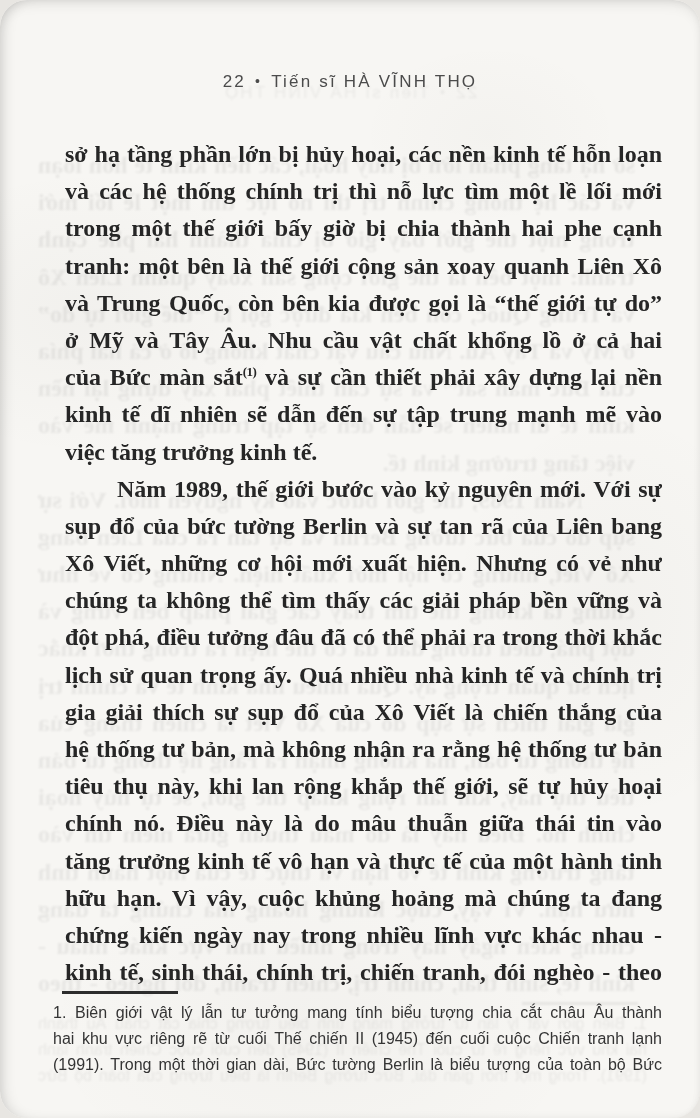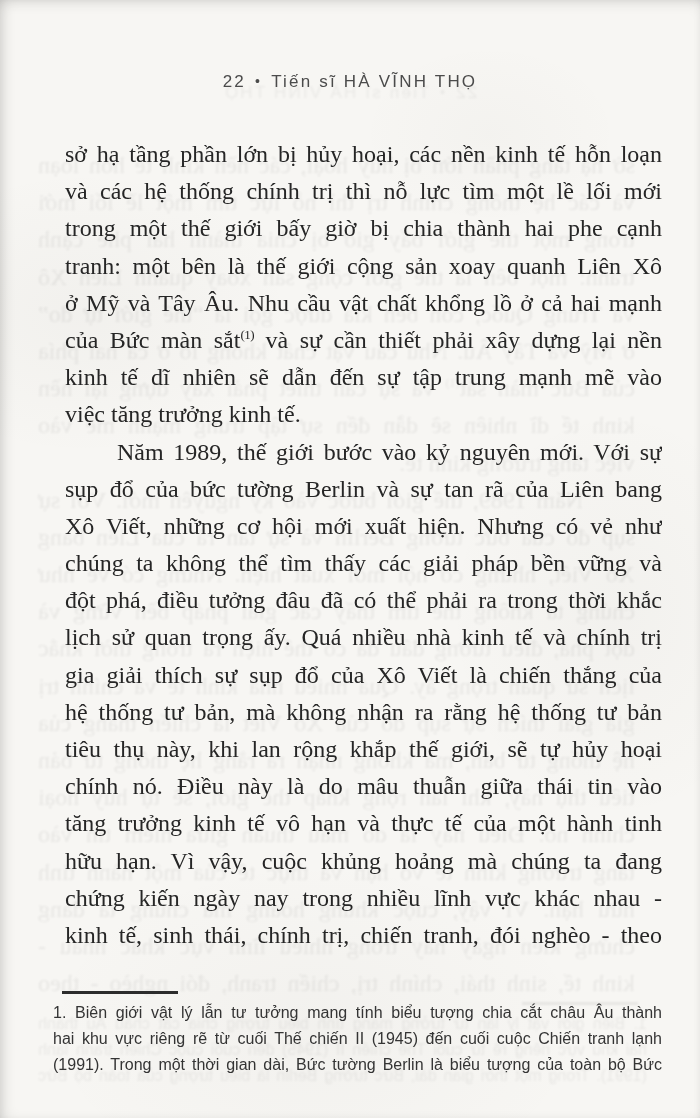--- a/index.html
+++ b/index.html
@@ -16,20 +16,21 @@
     background-image:
       radial-gradient(ellipse 320px 220px at 12% 28%, rgba(90,85,75,0.035), transparent 65%),
       radial-gradient(ellipse 260px 320px at 88% 55%, rgba(90,85,75,0.03), transparent 65%),
       radial-gradient(ellipse 420px 260px at 45% 92%, rgba(90,85,75,0.03), transparent 65%),
       radial-gradient(ellipse 200px 140px at 70% 12%, rgba(90,85,75,0.025), transparent 65%);
     box-shadow:
       inset 8px 0 16px -8px rgba(0,0,0,0.20),
       inset 0 8px 16px -8px rgba(0,0,0,0.14),
       inset -4px 0 10px -6px rgba(0,0,0,0.08);
     overflow: hidden;
+    border-radius: 27px;
   }
 
   
   #ghost-layer {
     position: absolute;
     inset: 0;
     z-index: 0;
     transform: scaleX(-1) translateY(11px);
     opacity: 0.075;
     filter: blur(1.3px);
@@ -69,20 +70,21 @@
     font-family: "Liberation Serif", "DejaVu Serif", serif;
     font-size: 24px;
     color: #262626;
   }
   .bline {
     height: 37.2px;
     line-height: 37.2px;
     overflow: hidden;
     text-align: justify;
     text-align-last: justify;
+    font-weight: bold;
   }
   .bline.noj {
     text-align: center;
     text-align-last: left;
   }
   .bline.indent {
     text-indent: 52px;
   }
   .bline sup {
     font-size: 13px;
@@ -185,20 +187,21 @@
       <span>22</span><span class="bullet">•</span><span>Tiến sĩ HÀ VĨNH THỌ</span>
     </div>
 
     <div class="bodytext">
 
       <div>
         <div class="bline">sở hạ tầng phần lớn bị hủy hoại, các nền kinh tế hỗn loạn</div>
         <div class="bline">và các hệ thống chính trị thì nỗ lực tìm một lề lối mới</div>
         <div class="bline">trong một thế giới bấy giờ bị chia thành hai phe cạnh</div>
         <div class="bline">tranh: một bên là thế giới cộng sản xoay quanh Liên Xô</div>
+        <div class="bline">và Trung Quốc, còn bên kia được gọi là “thế giới tự do”</div>
         <div class="bline">ở Mỹ và Tây Âu. Nhu cầu vật chất khổng lồ ở cả hai mạnh</div>
         <div class="bline"><span>của Bức màn sắt</span><sup>(1)</sup><span> và sự cần thiết phải xây dựng lại nền</span></div>
         <div class="bline">kinh tế dĩ nhiên sẽ dẫn đến sự tập trung mạnh mẽ vào</div>
         <div class="bline noj">việc tăng trưởng kinh tế.</div>
       </div>
 
       <div>
         <div class="bline indent">Năm 1989, thế giới bước vào kỷ nguyên mới. Với sự</div>
         <div class="bline">sụp đổ của bức tường Berlin và sự tan rã của Liên bang</div>
         <div class="bline">Xô Viết, những cơ hội mới xuất hiện. Nhưng có vẻ như</div>

